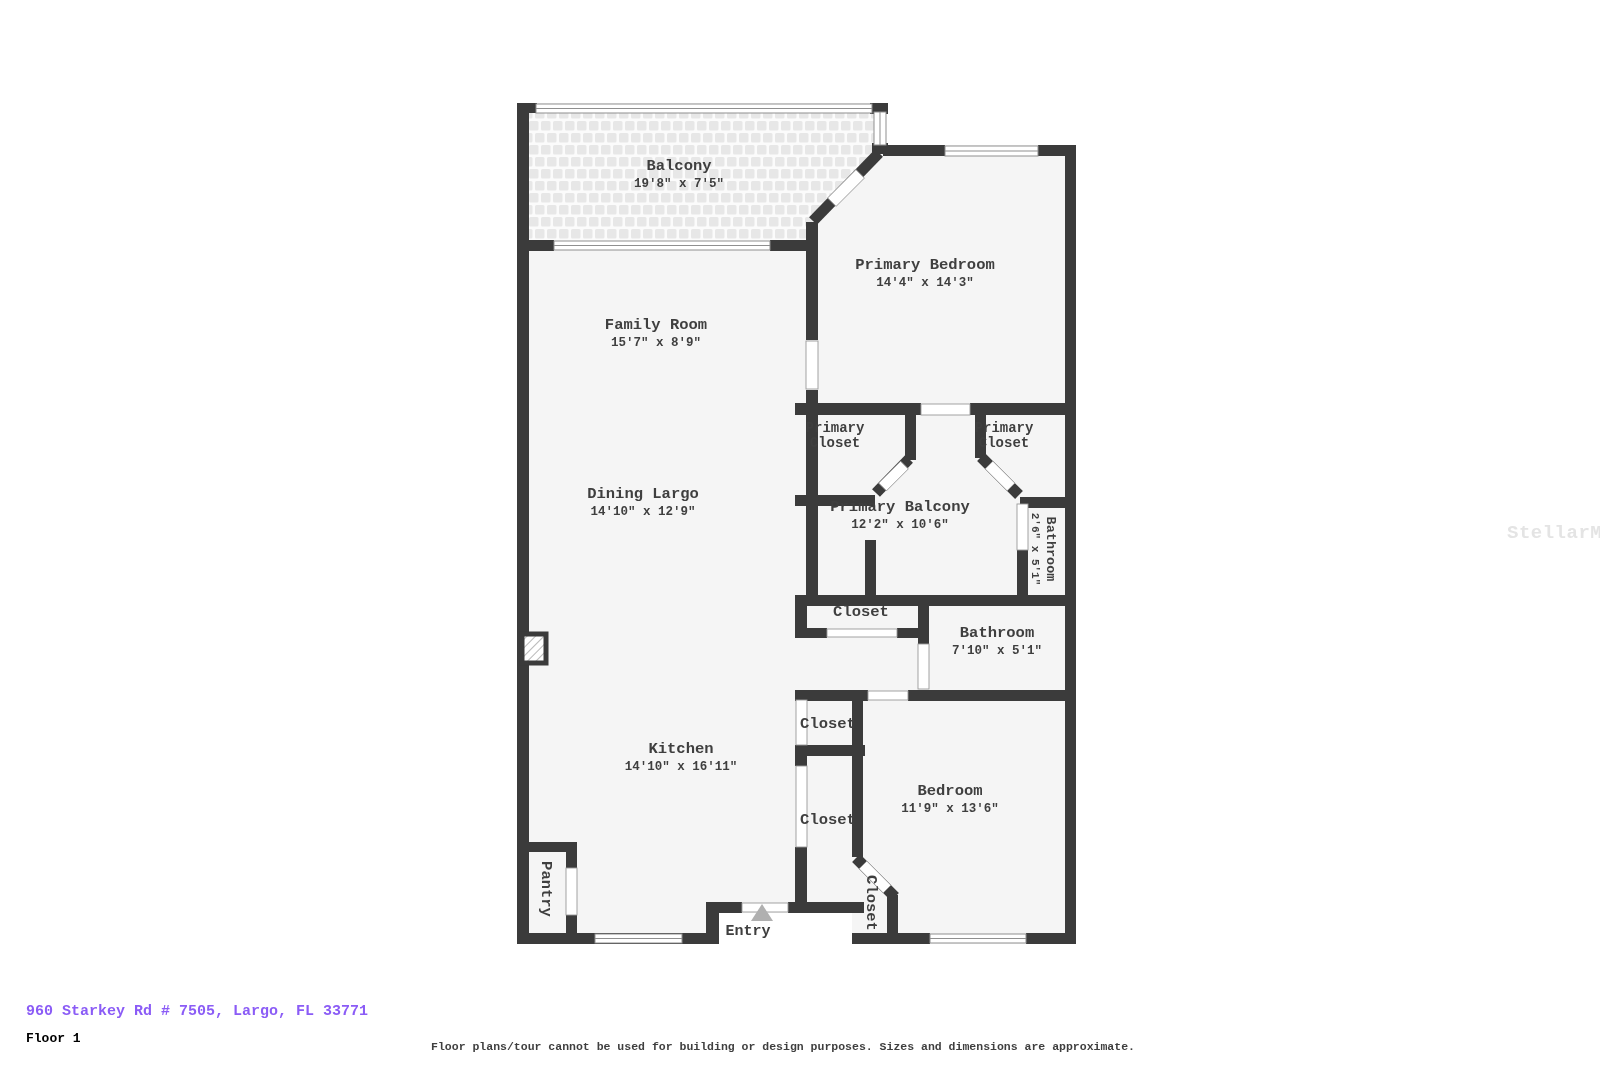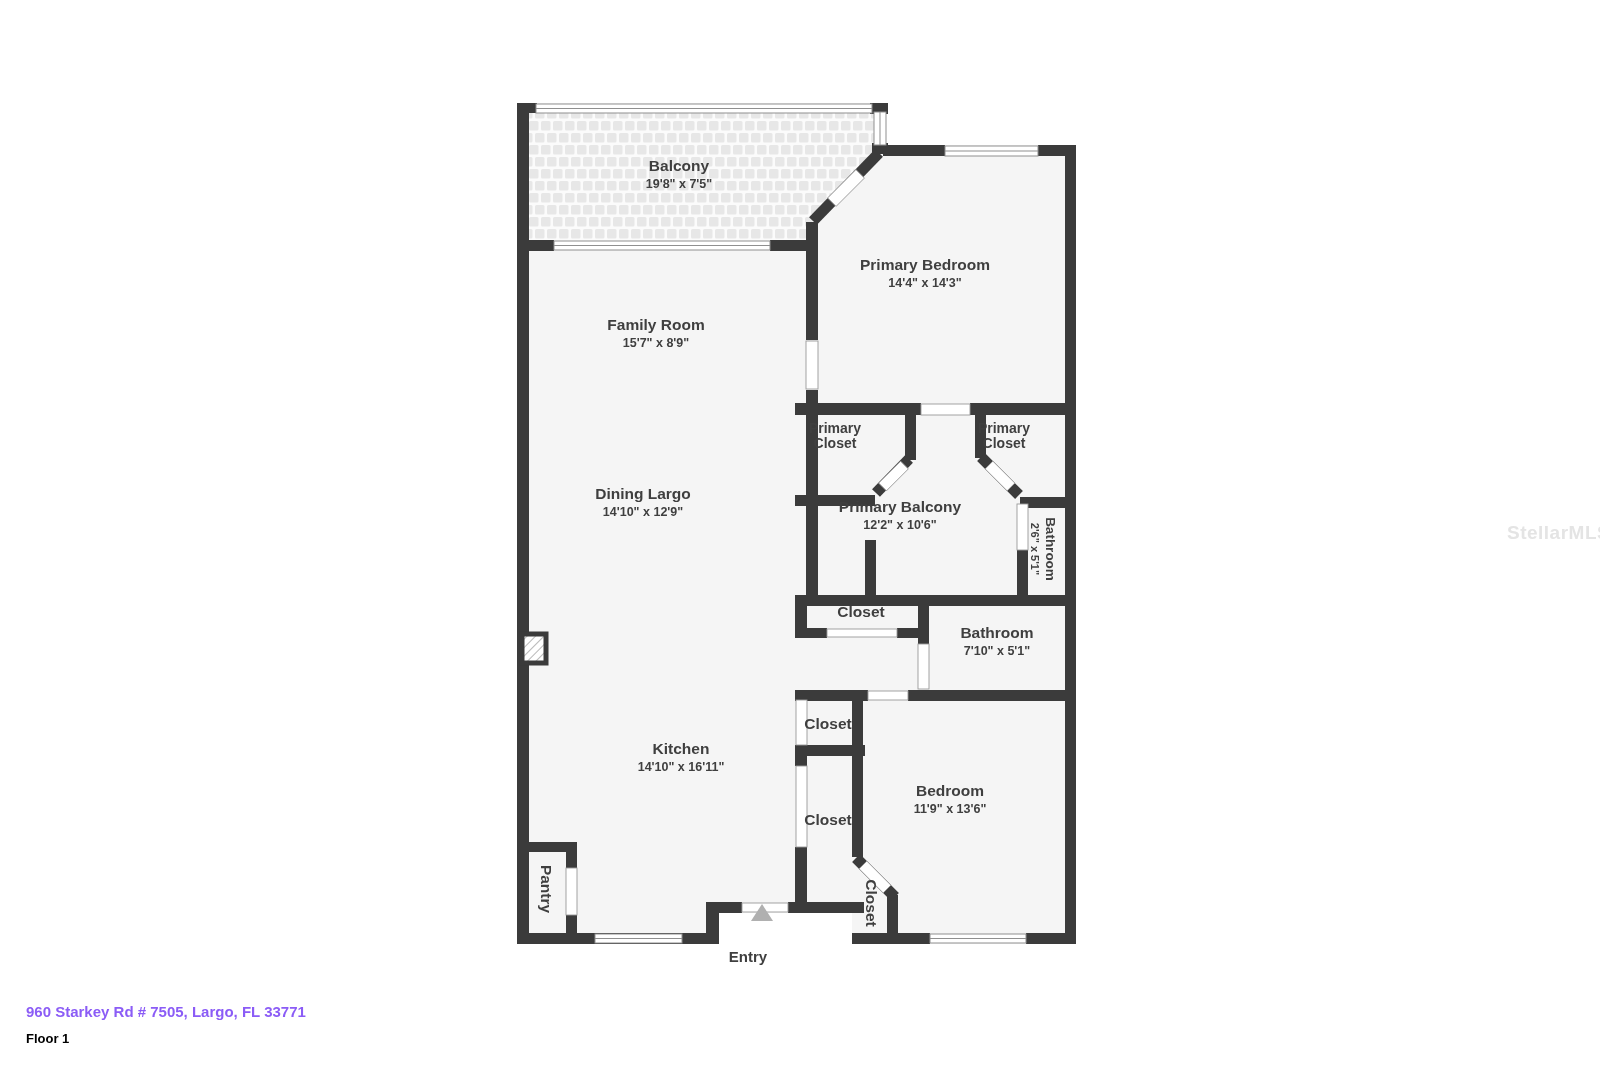--- a/index.html
+++ b/index.html
@@ -1,17 +1,17 @@
 <!DOCTYPE html>
 <html><head>
 <meta charset="utf-8">
 <style>
   html,body{margin:0;padding:0;background:#fff;}
   .canvas{position:relative;width:1600px;height:1066px;background:#ffffff;overflow:hidden;
-          font-family:Liberation Sans, sans-serif;}
+          font-family:Liberation Mono, monospace;}
   .plan-svg{position:absolute;left:0;top:0;}
   .room-label{position:absolute;transform:translate(-50%,-50%);text-align:center;
               color:#3f3f3f;line-height:1.08;white-space:nowrap;}
   .room-label.vertical{transform:translate(-50%,-50%) rotate(90deg);}
   .rname{font-size:15.5px;font-weight:700;}
   .rname-wrap{font-size:14px;font-weight:700;white-space:normal;width:94px;}
   .rname-sm{font-size:13.5px;font-weight:700;}
   .rdims{font-size:12.5px;font-weight:700;margin-top:3px;}
   .rdims-sm{font-size:11px;font-weight:700;margin-top:2px;}
   .entry-label{position:absolute;transform:translate(-50%,-50%);font-size:15px;font-weight:700;color:#3f3f3f;}
@@ -202,20 +202,21 @@
   </div>
 
   <div class="room-label vertical" style="left:546px;top:889px">
     <div class="rname">Pantry</div>
   </div>
 
   <div class="room-label vertical" style="left:871px;top:903px">
     <div class="rname">Closet</div>
   </div>
 
-  <div class="entry-label" style="left:748px;top:956px">Entry</div>
+  <div class="entry-label" style="left:748px;top:931px">Entry</div>
 
   <div class="footer-address">960 Starkey Rd # 7505, Largo, FL 33771</div>
   <div class="footer-floor">Floor 1</div>
+  <div class="footer-disclaimer">Floor plans/tour cannot be used for building or design purposes. Sizes and dimensions are approximate.</div>
 
   <div class="watermark">StellarMLS</div>
 
 </div>
 
 </body></html>

